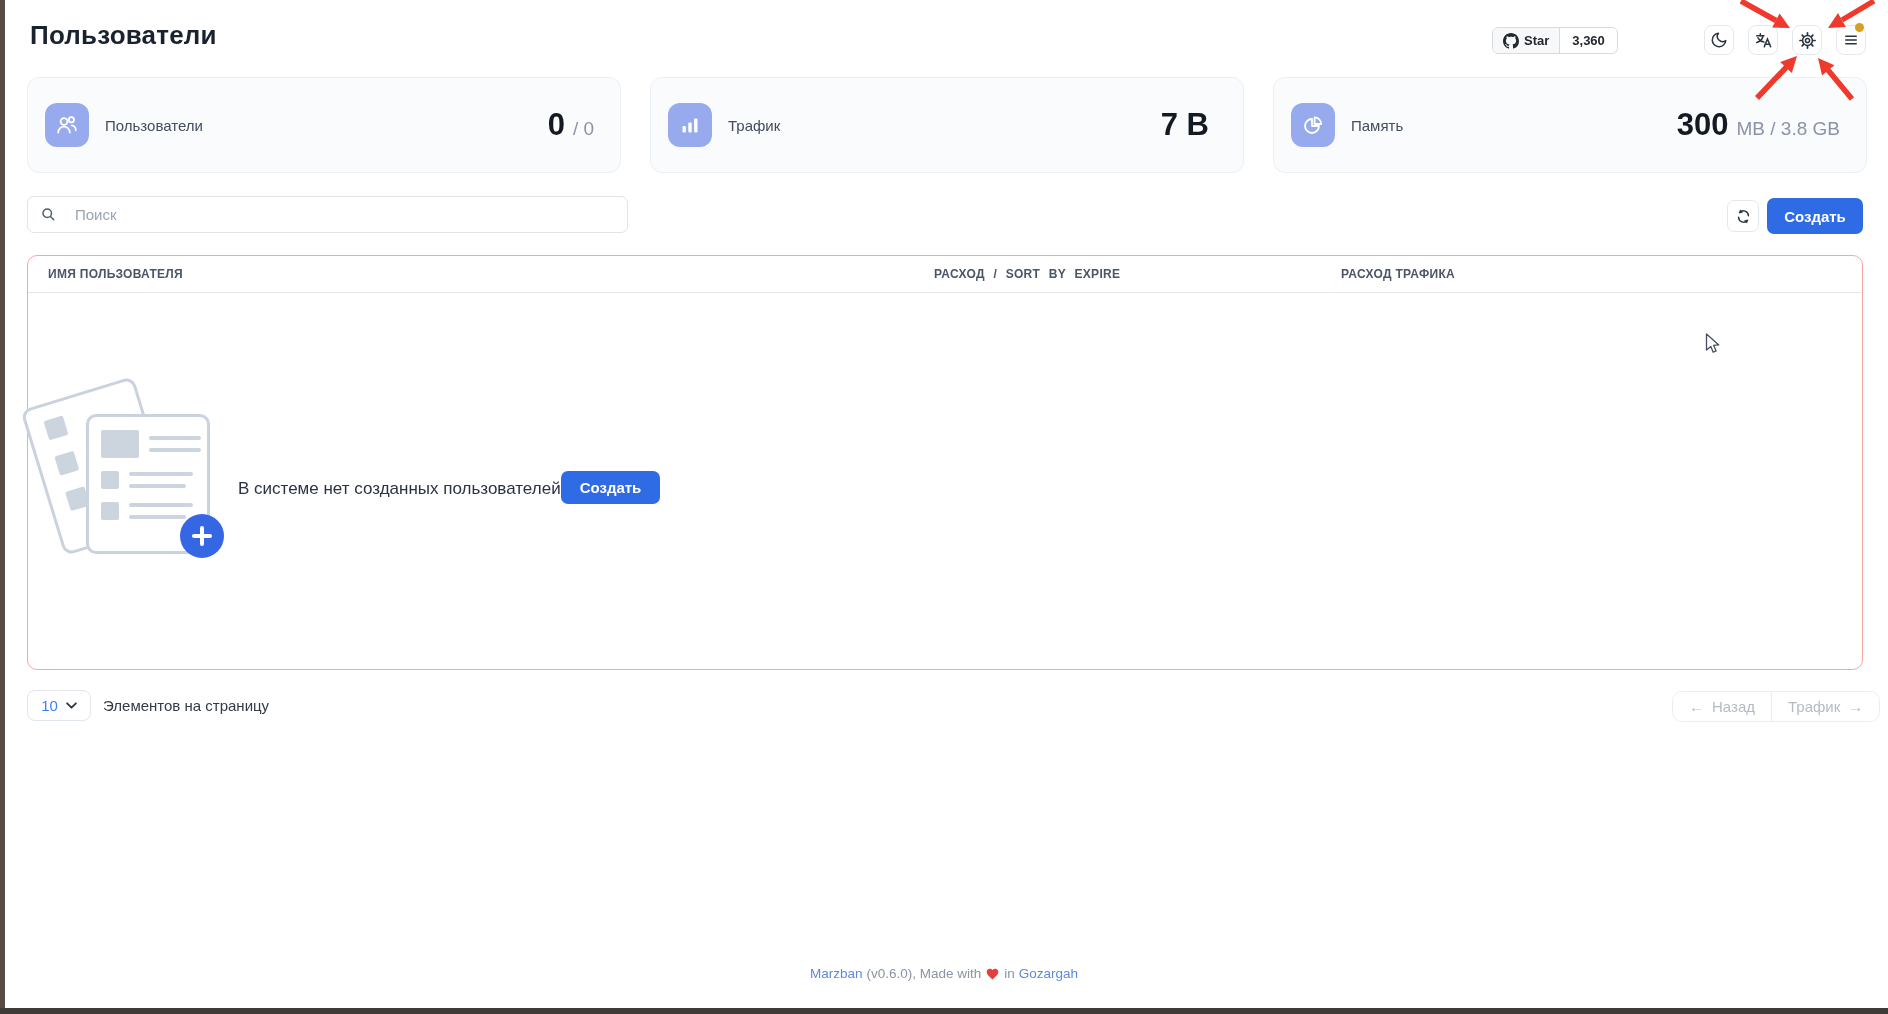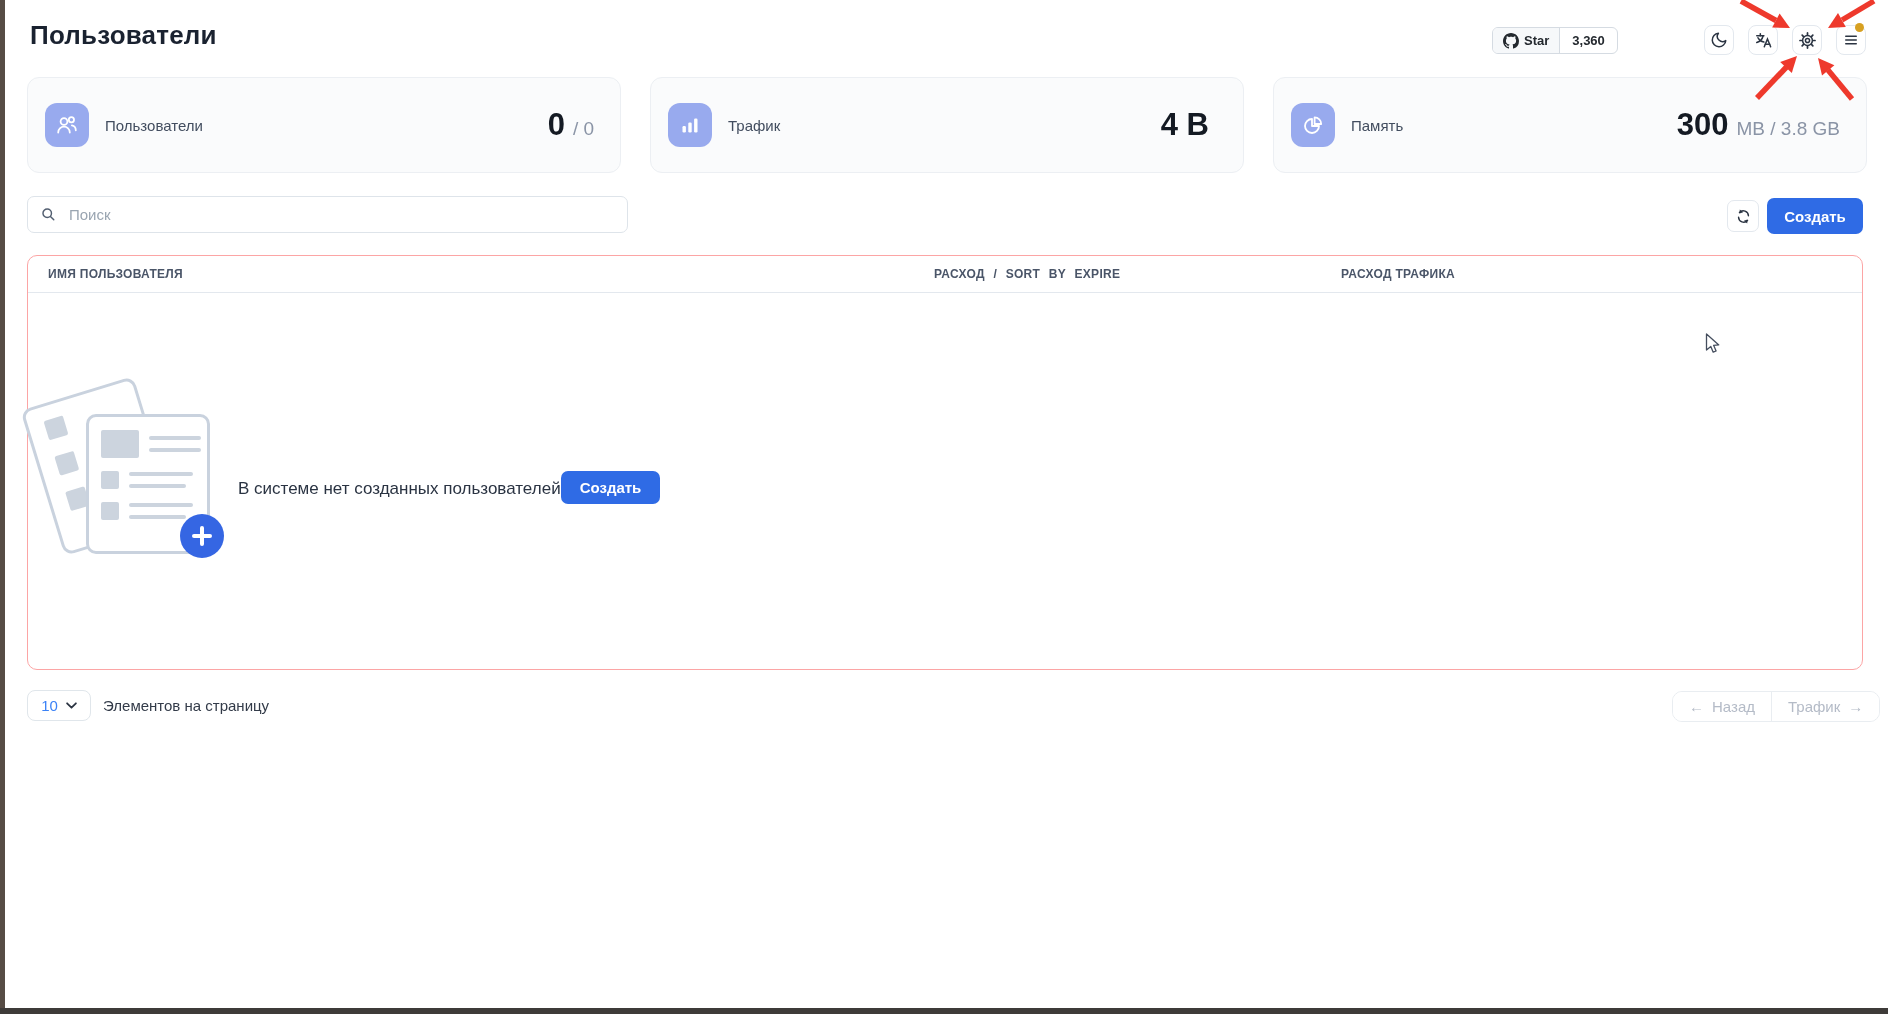--- a/index.html
+++ b/index.html
@@ -25,21 +25,21 @@
   
   .cards { position:absolute; left:27px; top:77px; width:1840px; height:96px; display:grid; grid-template-columns:1fr 1fr 1fr; gap:29px; }
   .card { background:#fafbfc; border:1px solid #eceff3; border-radius:12px; display:flex; align-items:center; padding:0 26px 0 17px; }
   .card-icon { width:44px; height:44px; border-radius:12px; background:#98aaee; display:flex; align-items:center; justify-content:center; flex:0 0 auto; }
   .card-label { margin-left:16px; font-size:15px; color:#424d5f; }
   .card-value { margin-left:auto; display:flex; align-items:baseline; gap:8px; }
   .card-value .big { font-size:31px; font-weight:700; color:#141a23; }
   .card-value .small { font-size:19px; color:#8a94a6; }
 
   
-  .search-box { position:absolute; left:27px; top:196px; width:601px; height:37px; border:1px solid #dee4ea; border-radius:7px; background:#fff; display:flex; align-items:center; padding:0 12px; gap:12px; }
+  .search-box { position:absolute; left:27px; top:196px; width:601px; height:37px; border:1px solid #dee4ea; border-radius:7px; background:#fff; display:flex; align-items:center; padding:0 12px; gap:18px; }
   .search-box input { border:none; outline:none; flex:1; font-size:15px; font-family:"Liberation Sans",sans-serif; color:#2d3748; background:transparent; }
   .search-box input::placeholder { color:#9aa5b1; }
   .refresh-btn { position:absolute; left:1727px; top:200px; width:32px; height:32px; border:1px solid #e3e8ee; border-radius:7px; background:#fff; display:flex; align-items:center; justify-content:center; }
   .create-btn { position:absolute; left:1767px; top:198px; width:96px; height:36px; background:#2f6be5; border:none; border-radius:7px; color:#fff; font-size:15px; font-weight:700; font-family:"Liberation Sans",sans-serif; }
 
   
   .table { position:absolute; left:27px; top:255px; width:1836px; height:415px; border:1px solid #fca5a5; border-radius:10px; background:#fff; }
   .thead { display:flex; height:37px; align-items:center; border-bottom:1px solid #e3e8ee; font-size:12px; font-weight:700; color:#4a5568; letter-spacing:.3px; }
   .th1 { width:906px; padding-left:20px; }
   .th2 { width:407px; word-spacing:5px; }
@@ -159,21 +159,21 @@
     <div class="card">
       <span class="card-icon">
         <svg width="24" height="24" viewBox="0 0 24 24" fill="#fff">
           <rect x="4.5" y="13" width="3.4" height="6.5" rx="1.2"></rect>
             <rect x="10.3" y="9.5" width="3.4" height="10" rx="1.2"></rect>
             <rect x="16.1" y="5.5" width="3.4" height="14" rx="1.2"></rect>
         </svg>
       </span>
       <span class="card-label">Трафик</span>
       <span class="card-value">
-          <span class="big">4 B</span>
+          <span class="big">7 B</span>
           <span class="small"></span>
         </span>
     </div>
     <div class="card">
       <span class="card-icon">
         <svg width="24" height="24" viewBox="0 0 24 24" fill="none" stroke="#fff" stroke-width="1.8" stroke-linejoin="round">
           <path d="M11 6 A7 7 0 1 0 18 13 L11 13 Z"></path>
             <path d="M13.6 4.4 A6.6 6.6 0 0 1 20.2 11 L13.6 11 Z"></path>
         </svg>
       </span>
@@ -262,20 +262,31 @@
     <button class="prev">
       <span>←</span>
       <span>Назад</span>
     </button>
     <button class="next">
       <span>Трафик</span>
       <span>→</span>
     </button>
   </div>
 
+  <div class="footer">
+    <span class="inner">
+      <a href="#">Marzban</a>
+      <span>(v0.6.0), Made with</span>
+      <svg width="15" height="14" viewBox="0 0 24 24">
+          <path fill="#e53e3e" d="M12 21.35l-1.45-1.32C5.4 15.36 2 12.28 2 8.5 2 5.42 4.42 3 7.5 3c1.74 0 3.41.81 4.5 2.09C13.09 3.81 14.76 3 16.5 3 19.58 3 22 5.42 22 8.5c0 3.78-3.4 6.86-8.55 11.54L12 21.35z"></path>
+        </svg>
+      <span>in</span>
+      <a href="#">Gozargah</a>
+    </span>
+  </div>
 
   <svg class="overlay">
     <g stroke="#ee392c" stroke-width="5.5" fill="#ee392c">
       <line x1="1741" y1="1" x2="1776" y2="20.5"></line>
       <polygon points="1790,28 1772.2,27.6 1779.6,13.4" stroke="none"></polygon>
       <line x1="1874" y1="1" x2="1842" y2="20"></line>
       <polygon points="1828,28 1838,13.1 1845.8,27.1" stroke="none"></polygon>
       <line x1="1757" y1="98" x2="1786.5" y2="67"></line>
       <polygon points="1797,56 1791.8,73.1 1780.2,62.1" stroke="none"></polygon>
       <line x1="1852" y1="99" x2="1828" y2="70"></line>

